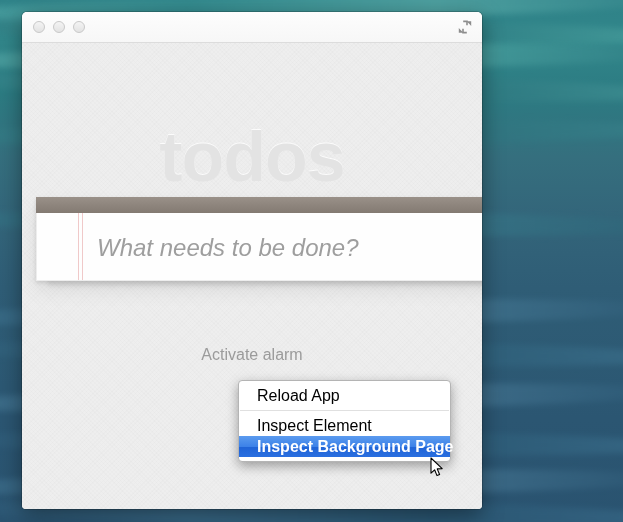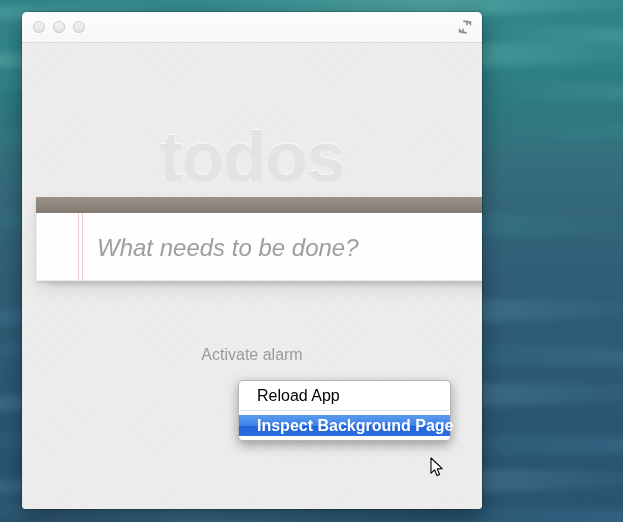--- a/index.html
+++ b/index.html
@@ -253,20 +253,21 @@
           <div class="margin-rule r2"></div>
           <input id="new-todo" type="text" placeholder="What needs to be done?" style="">
         </div>
       </div>
 
       <div id="activate-alarm">Activate alarm</div>
 
       <div id="context-menu">
         <div class="menu-item">Reload App</div>
         <div class="menu-sep"></div>
+        <div class="menu-item">Inspect Element</div>
         <div class="menu-item highlighted">Inspect Background Page</div>
       </div>
 
       <div id="cursor">
         <svg width="16" height="22" viewBox="0 0 16 22">
           <path d="M1 1 L1 16.2 L4.6 12.8 L7.0 18.6 L9.6 17.5 L7.2 11.9 L12.2 11.6 Z" fill="#ffffff" stroke="#000000" stroke-width="1.1" stroke-linejoin="round"></path>
         </svg>
       </div>
 
     </div>

